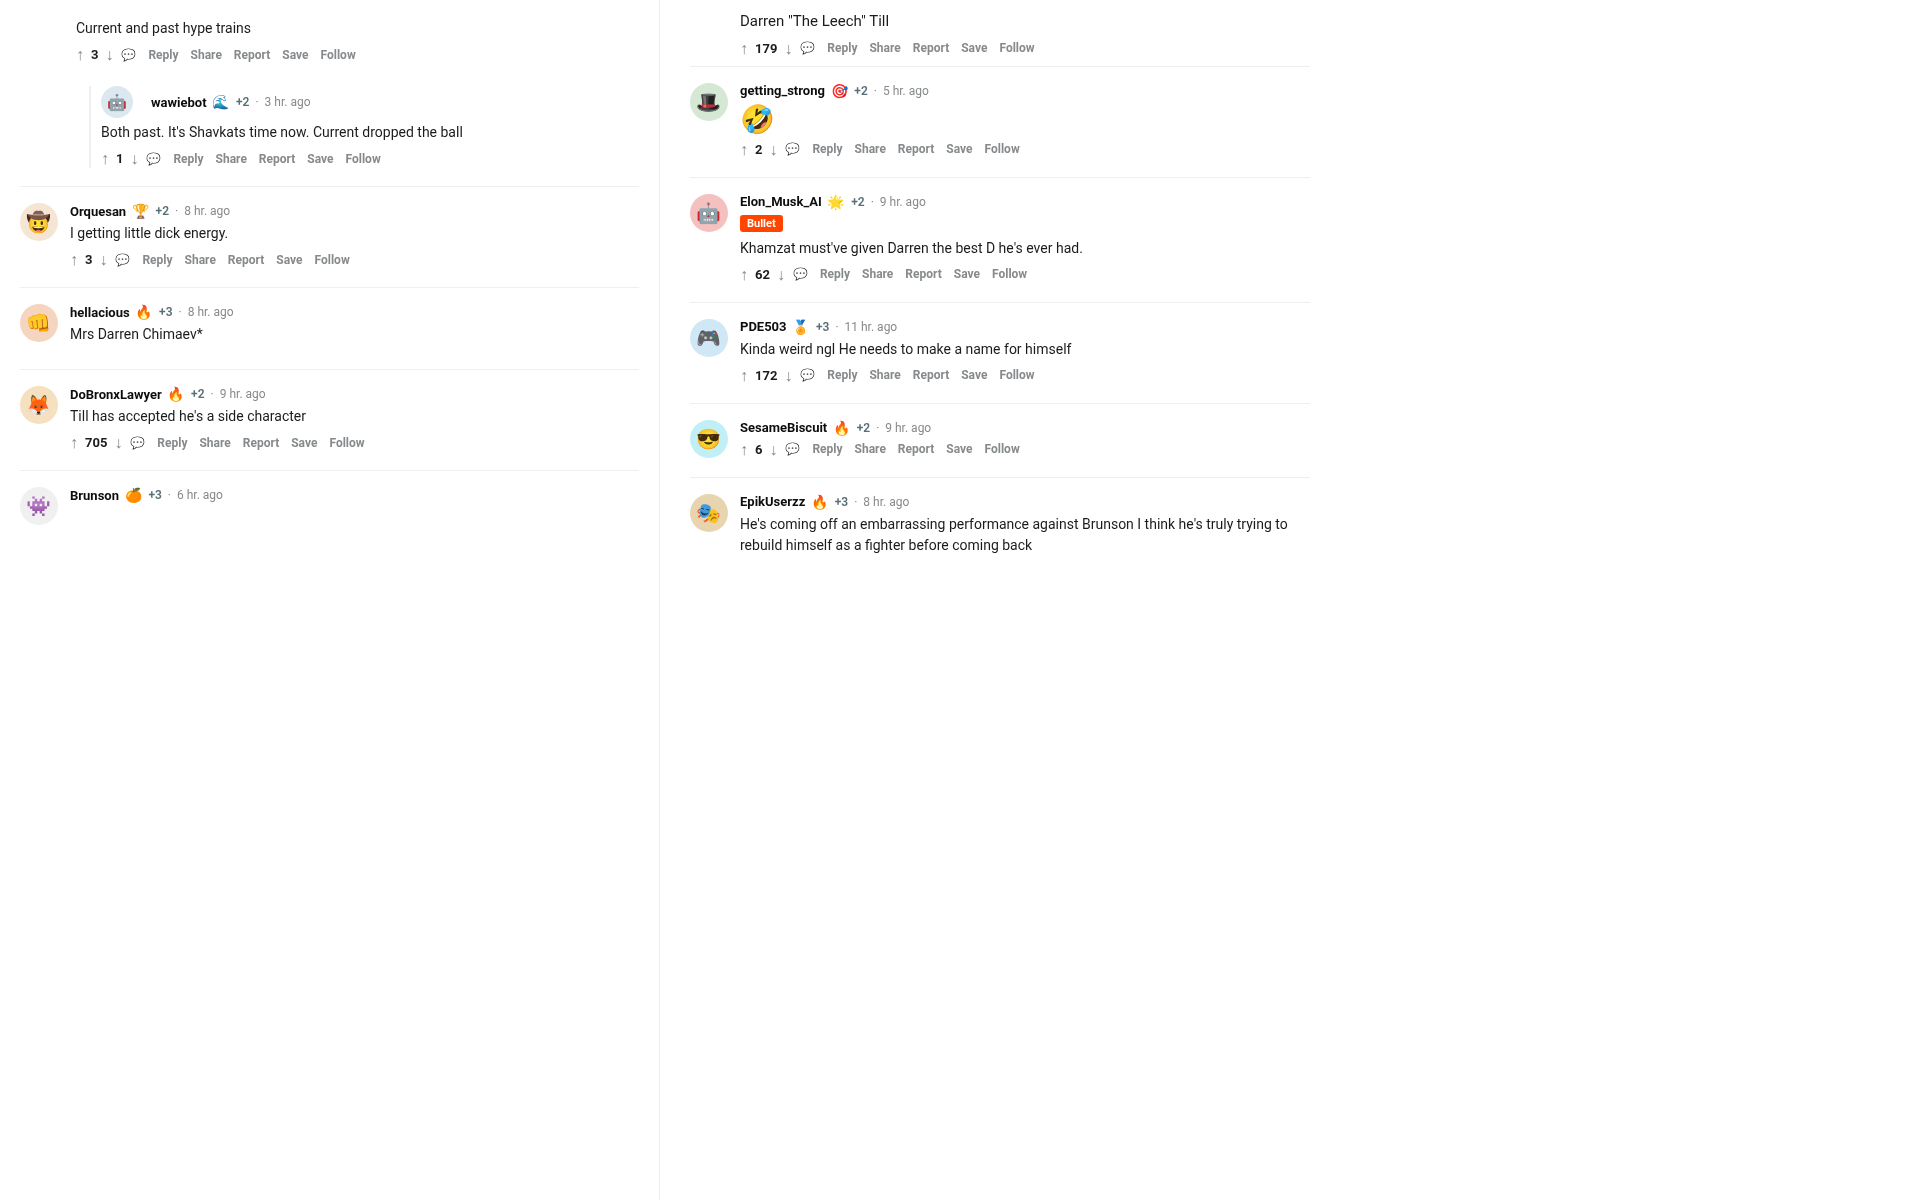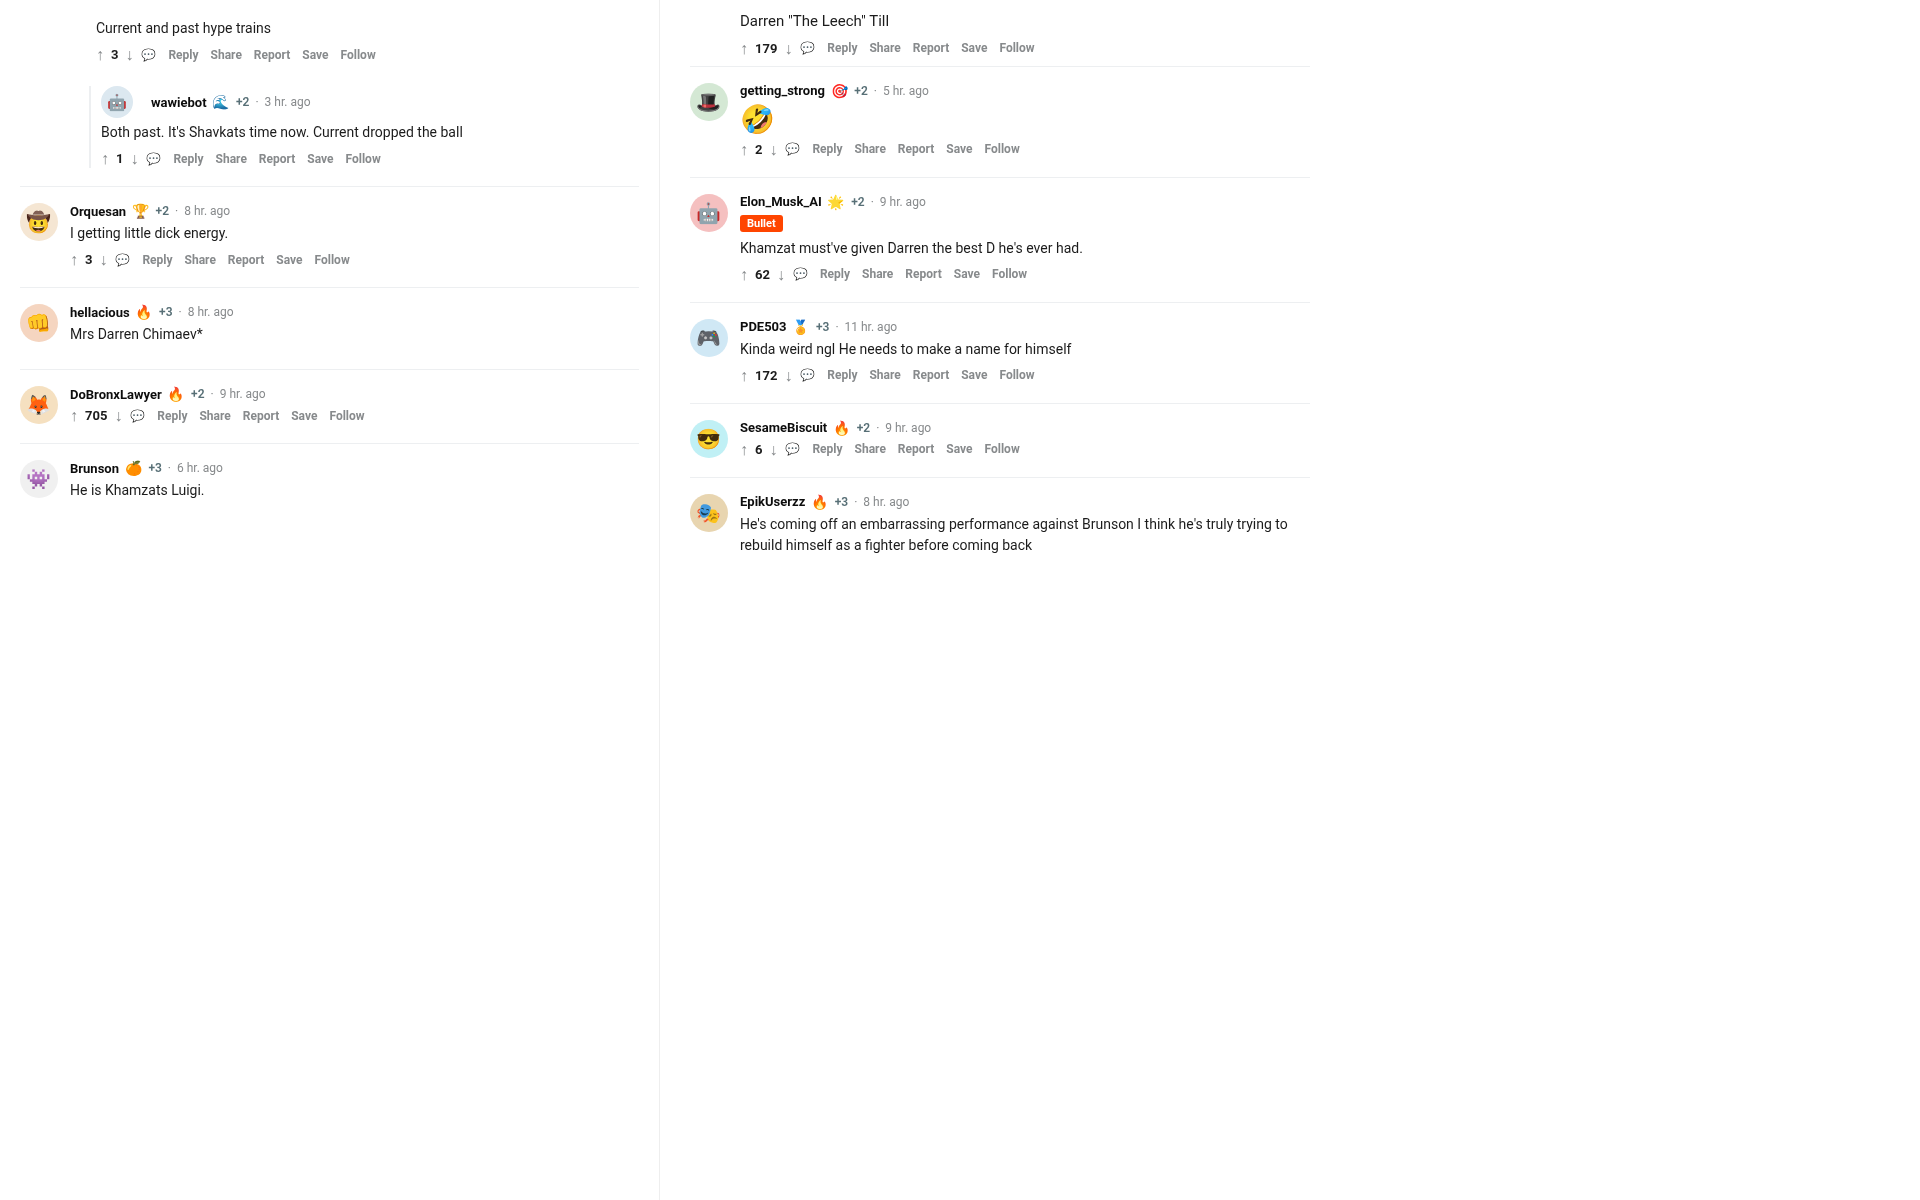--- a/index.html
+++ b/index.html
@@ -122,21 +122,21 @@
     }
   </style>
 </head>
 <body>
 
 <div class="page-layout">
 
   <div class="col-left">
 
     <div class="comment top-comment">
-      <div class="comment-body" style="margin-left:76px;">
+      <div class="comment-body" style="margin-left:56px;">
         <div class="comment-text">Current and past hype trains</div>
         <div class="comment-actions">
           <span class="up-arrow">↑</span>
           <span class="vote-count">3</span>
           <span class="down-arrow">↓</span>
           <span class="action-btn">💬</span>
           <span class="action-btn">Reply</span>
           <span class="action-btn">Share</span>
           <span class="action-btn">Report</span>
           <span class="action-btn">Save</span>
@@ -219,20 +219,21 @@
     <div class="comment">
       <div class="comment-avatar" style="background:#f5e0c0;">🦊</div>
       <div class="comment-body">
         <div class="comment-meta">
           <span class="comment-username">DoBronxLawyer</span>
           <span style="font-size:14px;">🔥</span>
           <span class="comment-karma">+2</span>
           <span style="color:#878a8c; font-size:12px;">·</span>
           <span class="comment-time">9 hr. ago</span>
         </div>
+        <div class="comment-text">Till has accepted he's a side character</div>
         <div class="comment-actions">
           <span class="up-arrow">↑</span>
           <span class="vote-count">705</span>
           <span class="down-arrow">↓</span>
           <span class="action-btn">💬</span>
           <span class="action-btn">Reply</span>
           <span class="action-btn">Share</span>
           <span class="action-btn">Report</span>
           <span class="action-btn">Save</span>
           <span class="action-btn">Follow</span>
@@ -245,21 +246,20 @@
     <div class="comment">
       <div class="comment-avatar" style="background:#f0f0f0;">👾</div>
       <div class="comment-body">
         <div class="comment-meta">
           <span class="comment-username">Brunson</span>
           <span style="font-size:14px;">🍊</span>
           <span class="comment-karma">+3</span>
           <span style="color:#878a8c; font-size:12px;">·</span>
           <span class="comment-time">6 hr. ago</span>
         </div>
-        <div class="comment-text">He is Khamzats Luigi.</div>
       </div>
     </div>
 
   </div>
 
   <div class="col-right">
 
     <div style="margin-left:50px; margin-bottom:8px;">
       <div class="comment-text" style="font-size:15px;">Darren "The Leech" Till</div>
       <div class="comment-actions">

